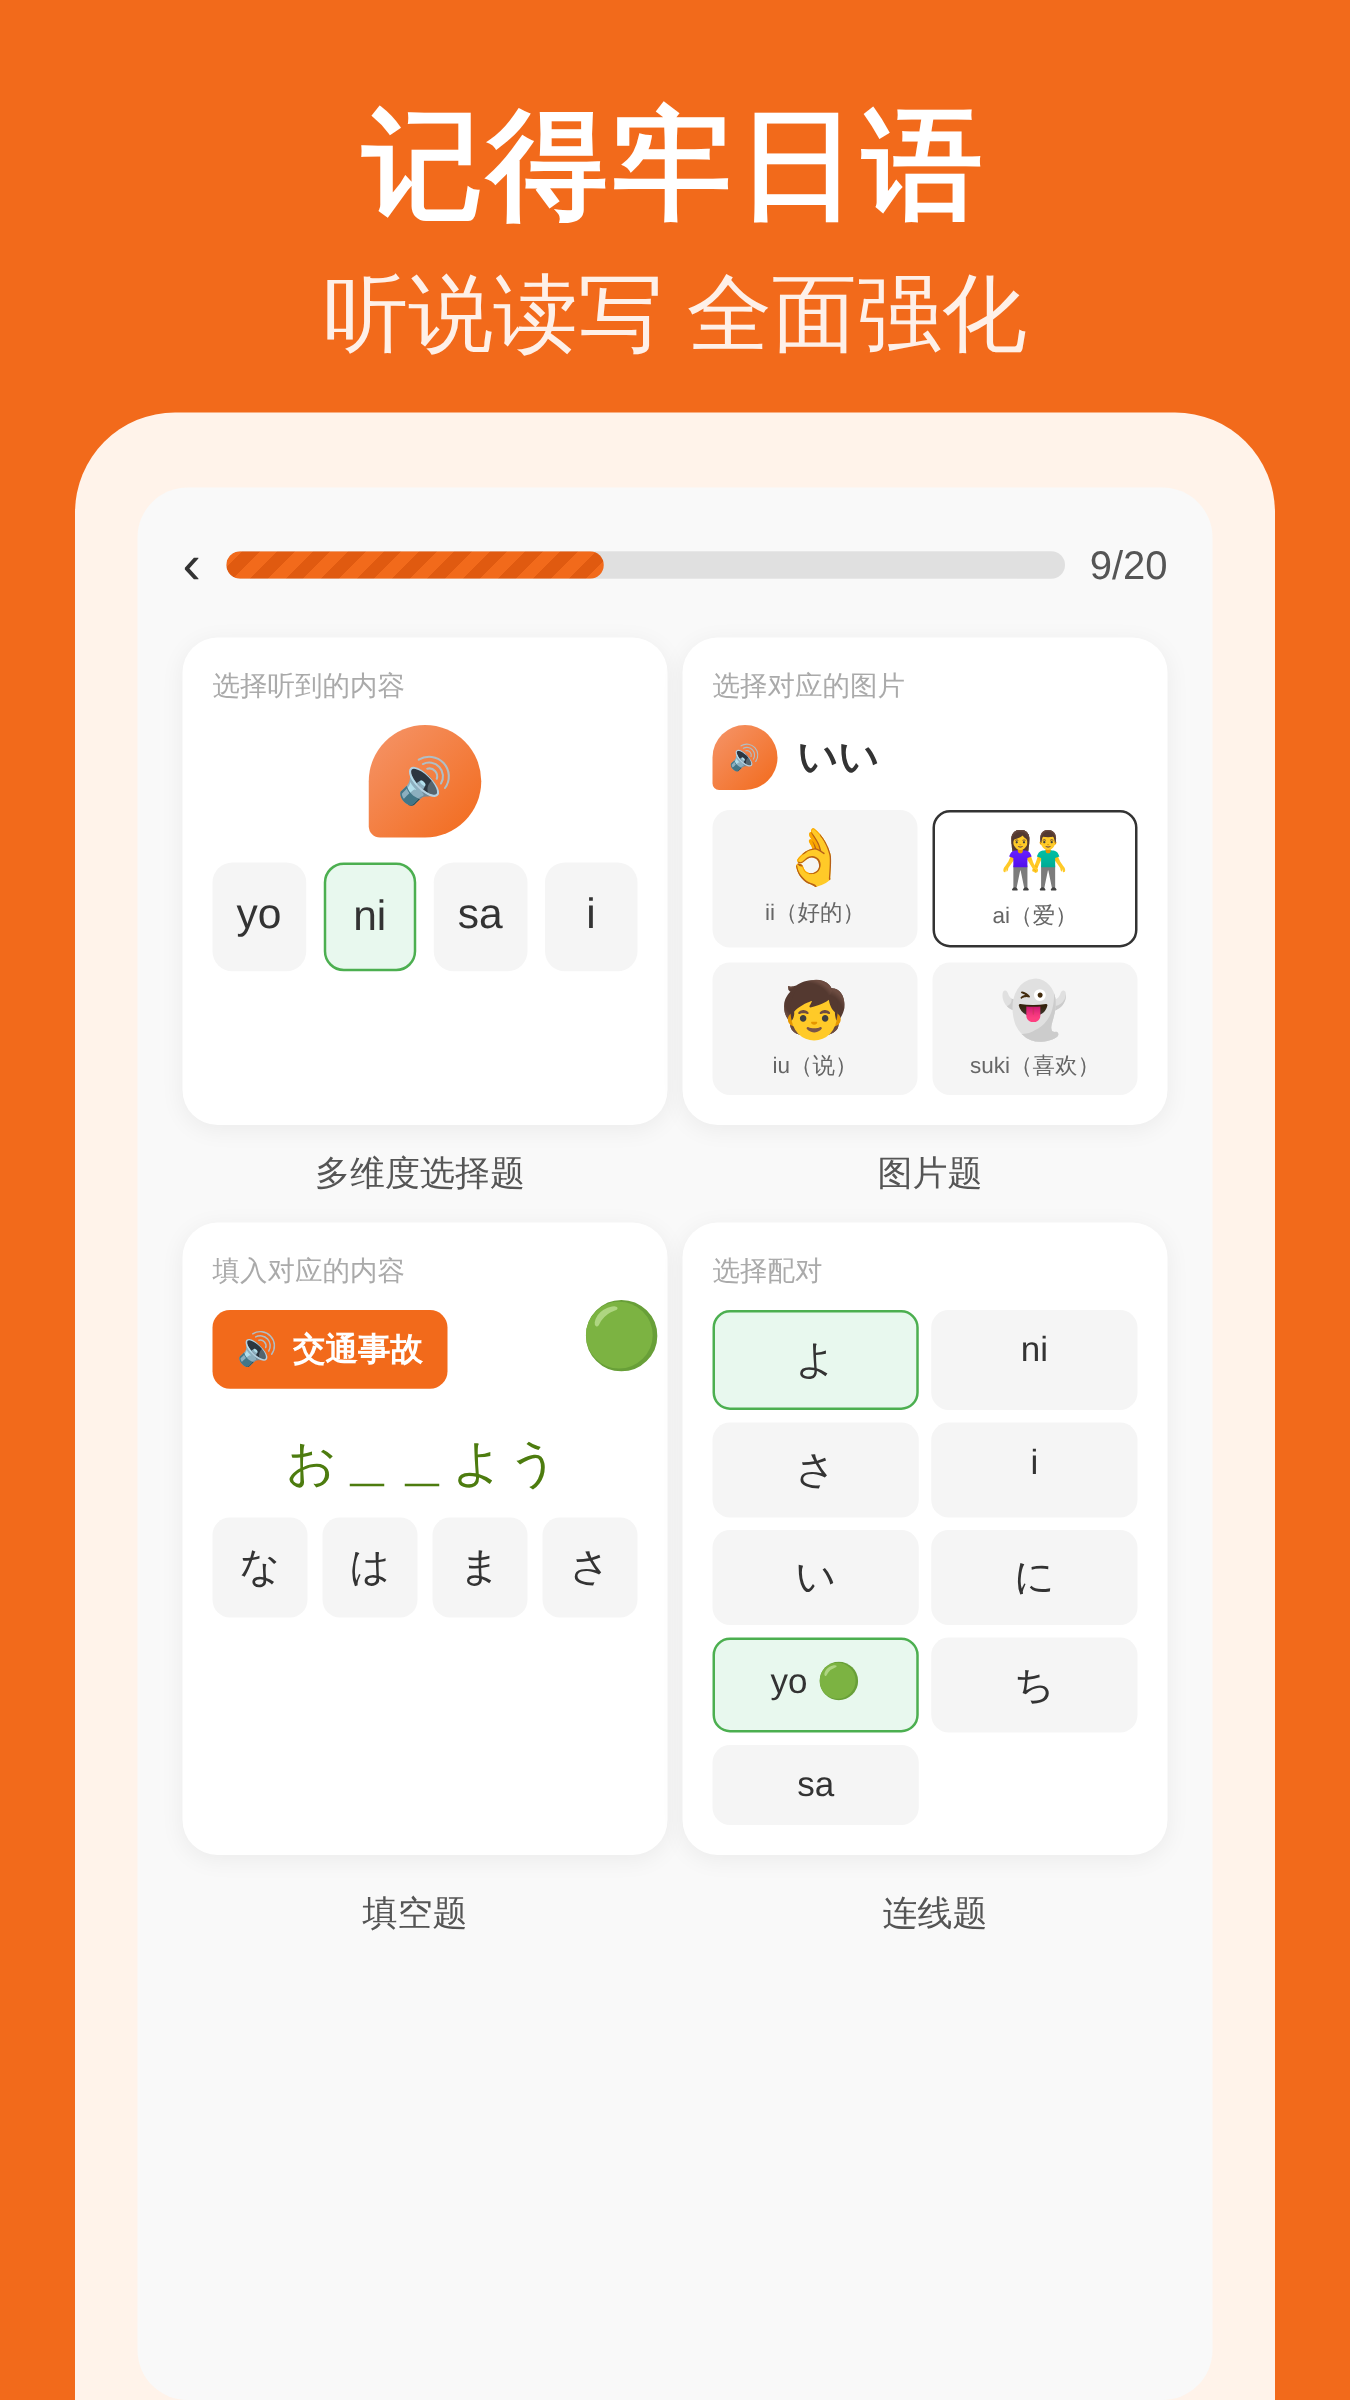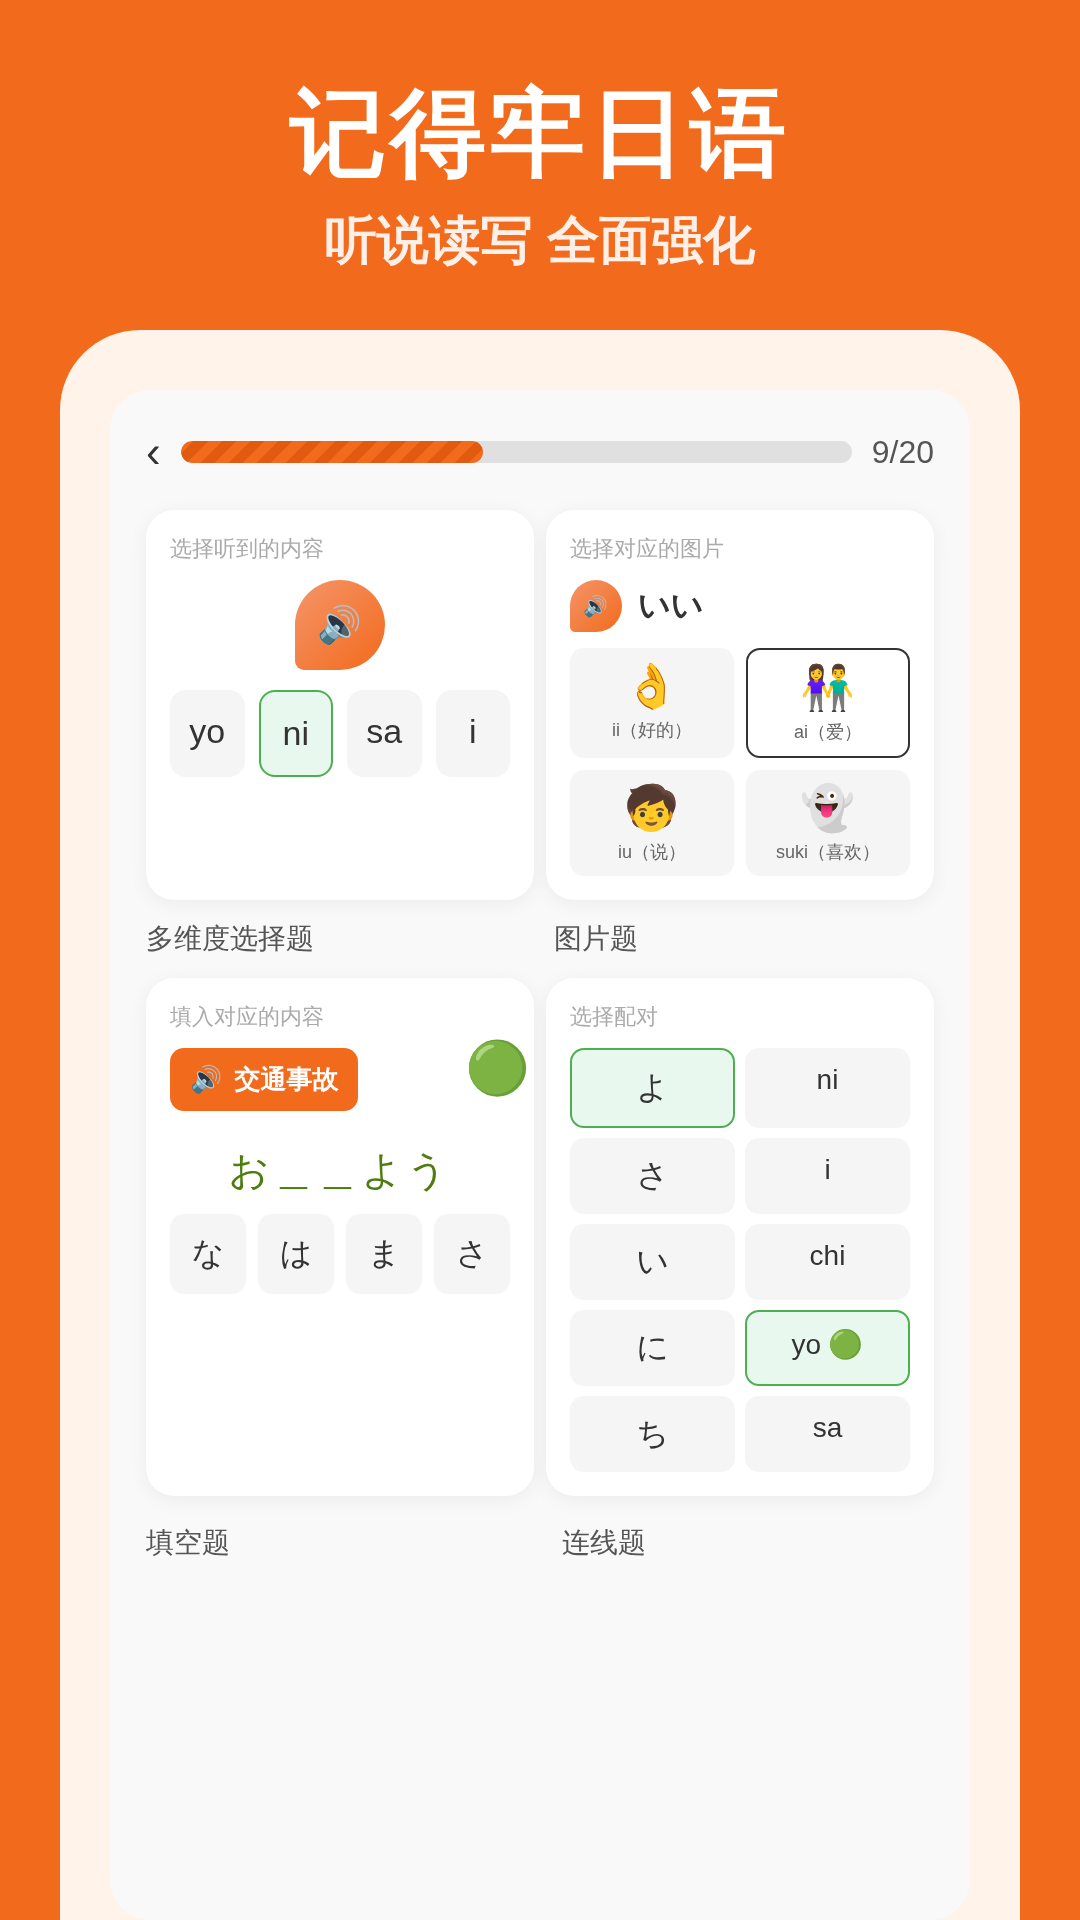--- a/index.html
+++ b/index.html
@@ -20,22 +20,22 @@
 
     .main-title {
       font-size: 96px;
       font-weight: 900;
       color: white;
       letter-spacing: 4px;
       line-height: 1.1;
     }
 
     .sub-title {
-      font-size: 52px;
-      font-weight: 700;
+      font-size: 68px;
+      font-weight: 400;
       color: rgba(255,255,255,0.9);
       margin-top: 20px;
     }
 
     .phone-mockup {
       position: absolute;
       top: 330px;
       left: 60px;
       right: 60px;
       bottom: 0;
@@ -212,20 +212,21 @@
       margin-bottom: 6px;
     }
 
     .pic-label {
       font-size: 18px;
       color: #666;
     }
 
     
     .card-type-label {
+      text-align: center;
       font-size: 28px;
       color: #555;
       margin-top: 14px;
     }
 
     
     .card-3 .audio-phrase {
       display: inline-flex;
       align-items: center;
       gap: 12px;
@@ -383,21 +384,20 @@
       </div>
 
       <div class="card card-4">
         <div class="card-label">选择配对</div>
         <div class="match-grid">
           <div class="match-item japanese selected-green">よ</div>
           <div class="match-item">ni</div>
           <div class="match-item japanese">さ</div>
           <div class="match-item">i</div>
           <div class="match-item japanese">い</div>
-          <div class="match-item">chi</div>
           <div class="match-item japanese">に</div>
           <div class="match-item selected-green">yo 🟢</div>
           <div class="match-item japanese">ち</div>
           <div class="match-item">sa</div>
         </div>
       </div>
     </div>
 
     <div class="bottom-labels-row" style="margin-top:14px;gap:44px;">
       <div class="card-type-label">填空题</div>

